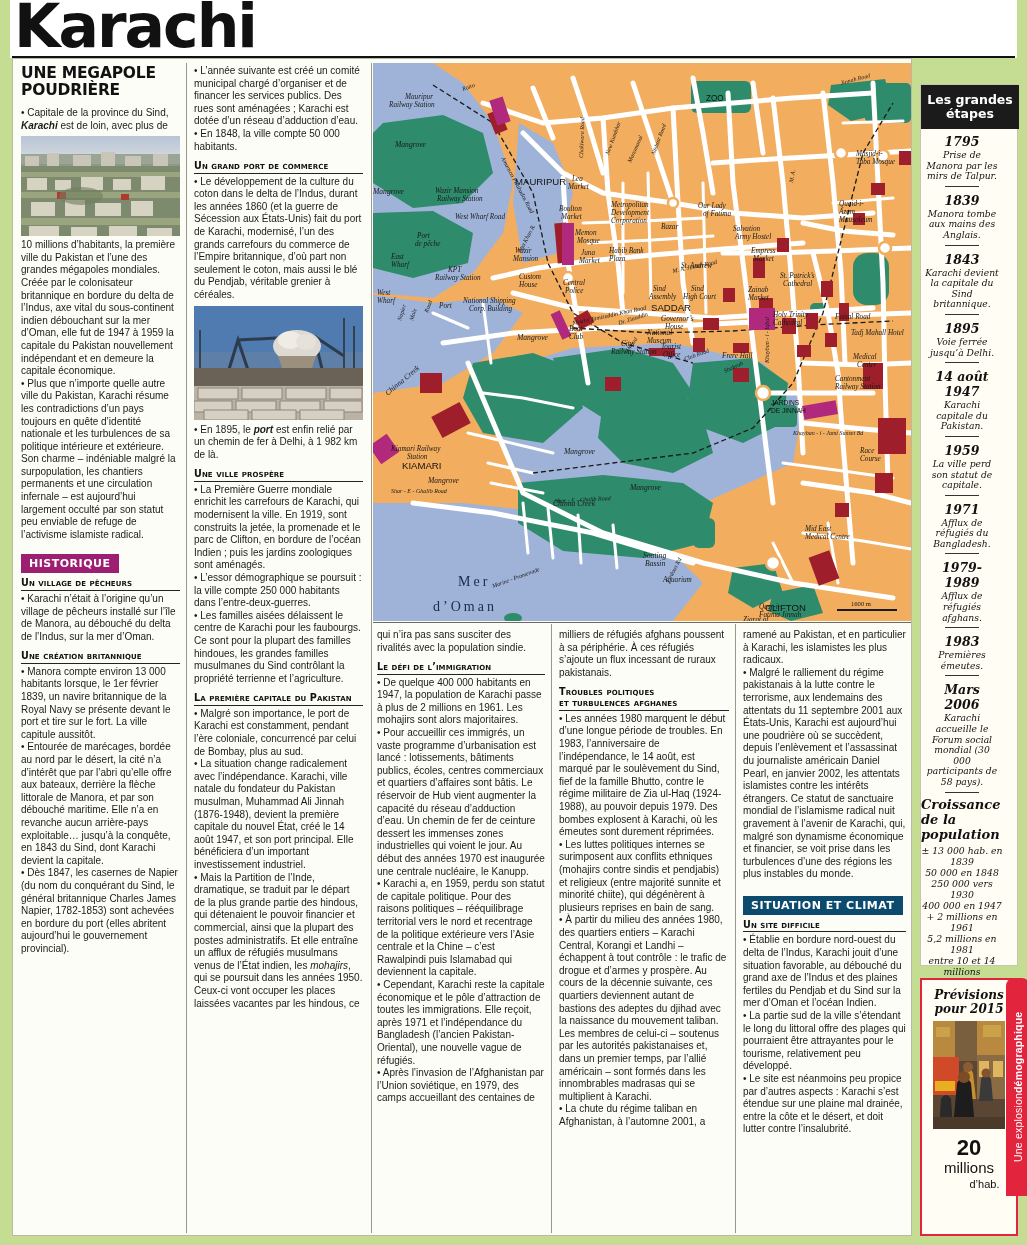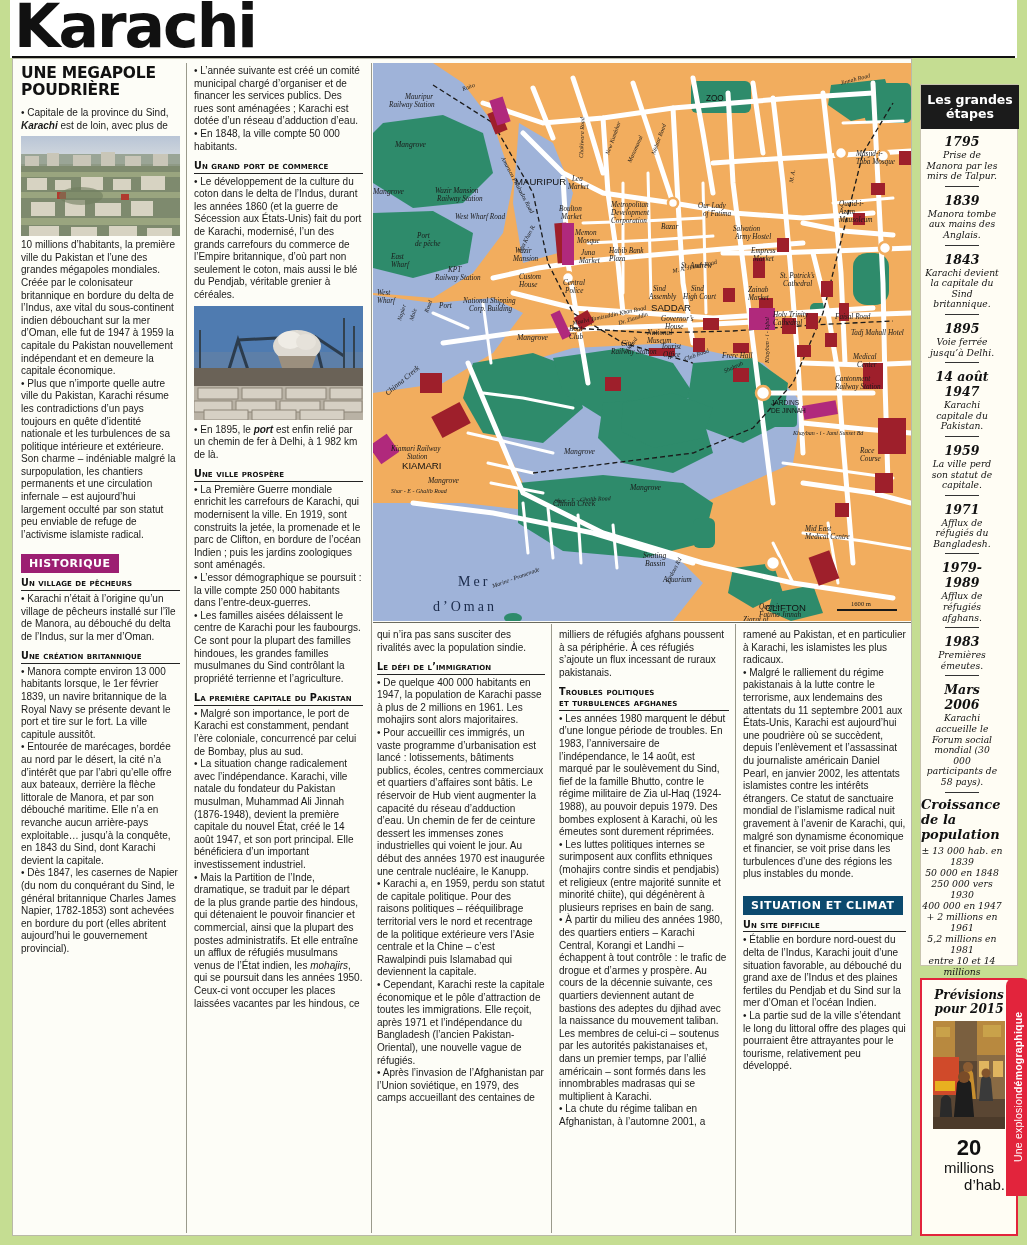--- a/index.html
+++ b/index.html
@@ -657,20 +657,21 @@
     </div>
 
     <div class="col" style="left:730px; top:570px; width:163px; height:600px;">
       <p class="para">ramené au Pakistan, et en particulier à Karachi, les islamistes les plus radicaux.</p>
       <p class="para">• Malgré le ralliement du régime pakistanais à la lutte contre le terrorisme, aux lendemains des attentats du 11 septembre 2001 aux États-Unis, Karachi est aujourd’hui une poudrière où se succèdent, depuis l’enlèvement et l’assassinat du journaliste américain Daniel Pearl, en janvier 2002, les attentats islamistes contre les intérêts étrangers. Ce statut de sanctuaire mondial de l’islamisme radical nuit gravement à l’avenir de Karachi, qui, malgré son dynamisme économique et financier, se voit prise dans les turbulences d’une des régions les plus instables du monde.</p>
       <div style="height:14px;"></div>
       <div class="section-tag tag-situation">SITUATION ET CLIMAT</div>
       <div class="subhead first">Un site difficile</div>
       <p class="para">• Établie en bordure nord-ouest du delta de l’Indus, Karachi jouit d’une situation favorable, au débouché du grand axe de l’Indus et des plaines fertiles du Pendjab et du Sind sur la mer d’Oman et l’océan Indien.</p>
       <p class="para">• La partie sud de la ville s’étendant le long du littoral offre des plages qui pourraient être attrayantes pour le tourisme, relativement peu développé.</p>
+      <p class="para">• Le site est néanmoins peu propice par d’autres aspects : Karachi s’est étendue sur une plaine mal drainée, entre la côte et le désert, et doit lutter contre l’insalubrité.</p>
     </div>
 
   </div>
 
   <div id="sidebar">
 
     <div id="steps-box">
       <div id="steps-header">Les grandes étapes</div>
       <div id="steps-list" style="position:absolute; top:46px; left:0; width:82px;">
           <div class="step">
@@ -765,21 +766,21 @@
           <path d="M24 62 q7 -12 14 0 l4 44 -22 0 Z" fill="#1d1d1d"></path>
           <circle cx="31" cy="56" r="6" fill="#7a4c28"></circle>
           <path d="M48 58 q5 -9 10 0 l2 22 -14 0 Z" fill="#3a3a3a"></path>
           <circle cx="53" cy="52" r="4.5" fill="#83542c"></circle>
           <path d="M8 78 q5 -8 10 0 l2 30 -14 0 Z" fill="#2a2a2a"></path>
           <rect x="0" y="96" width="72" height="12" fill="#4b3a2a"></rect>
         </svg>
       </div>
       <div id="forecast-num">20</div>
       <div id="forecast-unit">millions</div>
-      <div id="forecast-unit2" class="" style="text-align:center; font-size:15px; line-height:17px;padding-left:31px;">d’hab.</div>
+      <div id="forecast-unit2" class="" style="text-align:center; font-size:11px; line-height:17px;padding-left:31px;">d’hab.</div>
     </div>
 
     <div id="vertical-tab">
       <span>Une explosion </span>
         <b>démographique</b>
     </div>
   </div>
 
 </div>
 

